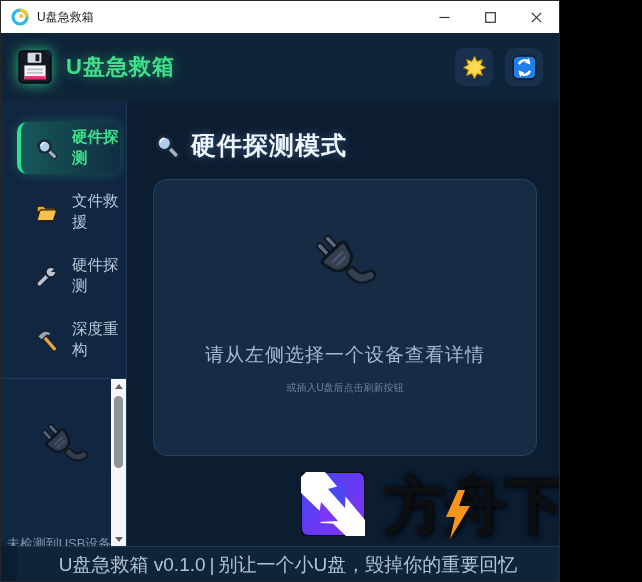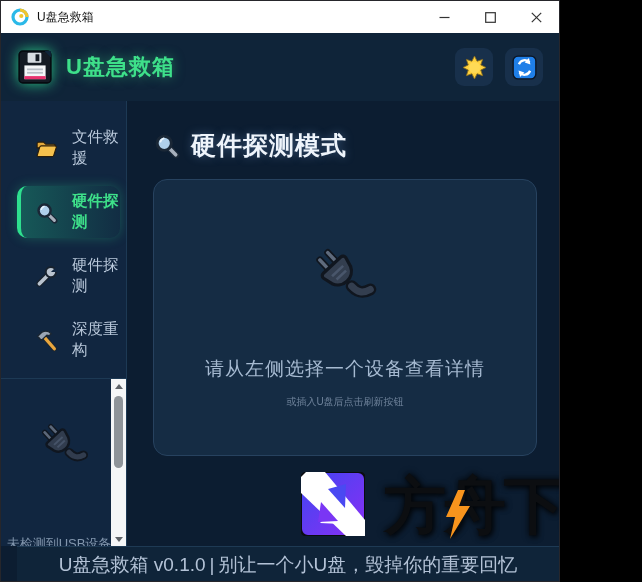--- a/index.html
+++ b/index.html
@@ -48,21 +48,21 @@
   .tri-up{width:0;height:0;border-left:4px solid transparent;border-right:4px solid transparent;border-bottom:5px solid #5f6368;}
   .tri-down{width:0;height:0;border-left:4px solid transparent;border-right:4px solid transparent;border-top:5px solid #5f6368;}
   .vs-thumb{position:absolute;left:3px;top:17px;width:9px;height:72px;border-radius:5px;background:#8f9499;cursor:grab;}
 
   
   .main{flex:1;background:var(--main_bg);padding:28px 22px 0 26px;position:relative;}
   .mode-head{display:flex;align-items:center;gap:11px;}
   .mode-head .micon{width:27px;height:27px;}
   .mode-title{font-size:25px;font-weight:bold;color:#eef4fb;letter-spacing:1px;text-shadow:0 0 10px rgba(140,190,255,.35);}
   .mode-desc{margin-top:12px;width:392px;font-size:15px;line-height:1.5;color:#93a9c0;}
-  .empty-card{margin-top:17px;width:384px;height:277px;background:var(--card_bg);border:1px solid var(--card_border);border-radius:14px;display:flex;flex-direction:column;align-items:center;padding-top:60px;}
+  .empty-card{margin-top:17px;width:384px;height:277px;background:var(--card_bg);border:1px solid var(--card_border);border-radius:14px;display:flex;flex-direction:column;align-items:center;padding-top:46px;}
   .empty-card .plug-lg{width:78px;height:78px;}
   .empty-primary{margin-top:38px;font-size:19px;color:#a6bad1;letter-spacing:1px;}
   .empty-secondary{margin-top:13px;font-size:10px;color:#6f839b;}
 
   
   .watermark{position:absolute;left:0;top:0;width:100%;height:100%;pointer-events:none;z-index:40;border-radius:29px;}
   .wm-logo{position:absolute;left:300px;top:471px;width:64px;height:64px;}
   .wm-text{position:absolute;left:383px;top:474px;font-size:62px;line-height:1;font-weight:900;letter-spacing:-2px;color:#0c0e11;font-family:"Liberation Sans","DejaVu Sans",sans-serif;text-shadow:0 0 7px rgba(0,0,0,.85),2px 2px 5px rgba(0,0,0,.6);white-space:nowrap;}
   .wm-bolt{position:absolute;left:441px;top:489px;width:30px;height:49px;}
   .wm-arrow{position:absolute;left:603px;top:505px;width:34px;}
@@ -133,36 +133,36 @@
         </svg>
       </button>
     </div>
   </div>
 
   <div class="body-row">
 
     <div class="sidebar">
       <div class="nav">
 
-        <button class="nav-item">
-          <svg class="nicon" viewBox="0 0 24 24">
-            <path d="M2.2,7 a1.7,1.7 0 0 1 1.7,-1.7 h5 l2.3,2.3 h8.3 a1.7,1.7 0 0 1 1.7,1.7 v2 h-19 z" fill="#e3a93c" stroke="#2a1d0a" stroke-width="1.2"></path>
-            <path d="M2.2,19.6 L4.9,10.6 a1.9,1.9 0 0 1 1.8,-1.3 h14.3 a1.25,1.25 0 0 1 1.2,1.6 l-2.6,8.2 a1.9,1.9 0 0 1 -1.8,1.3 H3.4 a1.25,1.25 0 0 1 -1.2,-0.8 z" fill="#f6c14d" stroke="#2a1d0a" stroke-width="1.2"></path>
-          </svg>
-          <span>文件救援</span>
-        </button>
-
         <button class="nav-item active">
           <svg class="nicon" viewBox="0 0 24 24">
             <line x1="15.2" y1="15.2" x2="20.6" y2="20.6" stroke="#1a2736" stroke-width="5.6" stroke-linecap="round"></line>
             <line x1="15.2" y1="15.2" x2="20.2" y2="20.2" stroke="#a7b0bc" stroke-width="3.2" stroke-linecap="round"></line>
             <circle cx="10" cy="10" r="6.3" fill="#aecfeb" stroke="#1a2736" stroke-width="2.6"></circle>
             <path d="M6.6,8.6 a4.2,4.2 0 0 1 2.8,-2.9" stroke="#eaf4fc" stroke-width="1.6" fill="none" stroke-linecap="round"></path>
           </svg>
           <span>硬件探测</span>
+        </button>
+
+        <button class="nav-item">
+          <svg class="nicon" viewBox="0 0 24 24">
+            <path d="M2.2,7 a1.7,1.7 0 0 1 1.7,-1.7 h5 l2.3,2.3 h8.3 a1.7,1.7 0 0 1 1.7,1.7 v2 h-19 z" fill="#e3a93c" stroke="#2a1d0a" stroke-width="1.2"></path>
+            <path d="M2.2,19.6 L4.9,10.6 a1.9,1.9 0 0 1 1.8,-1.3 h14.3 a1.25,1.25 0 0 1 1.2,1.6 l-2.6,8.2 a1.9,1.9 0 0 1 -1.8,1.3 H3.4 a1.25,1.25 0 0 1 -1.2,-0.8 z" fill="#f6c14d" stroke="#2a1d0a" stroke-width="1.2"></path>
+          </svg>
+          <span>文件救援</span>
         </button>
 
         <button class="nav-item">
           <svg class="nicon" viewBox="0 0 24 24">
             <line x1="4.6" y1="19.6" x2="13.5" y2="10.7" stroke="#18222e" stroke-width="6.4" stroke-linecap="round"></line>
             <line x1="4.6" y1="19.6" x2="13.5" y2="10.7" stroke="#b9c3cf" stroke-width="3.8" stroke-linecap="round"></line>
             <circle cx="16.6" cy="7.4" r="5.4" fill="#b9c3cf" stroke="#18222e" stroke-width="2"></circle>
             <path d="M16.6,7.4 L23.6,0.4 L23.6,7.4 z" fill="#112640"></path>
           </svg>
           <span>硬件探测</span>

